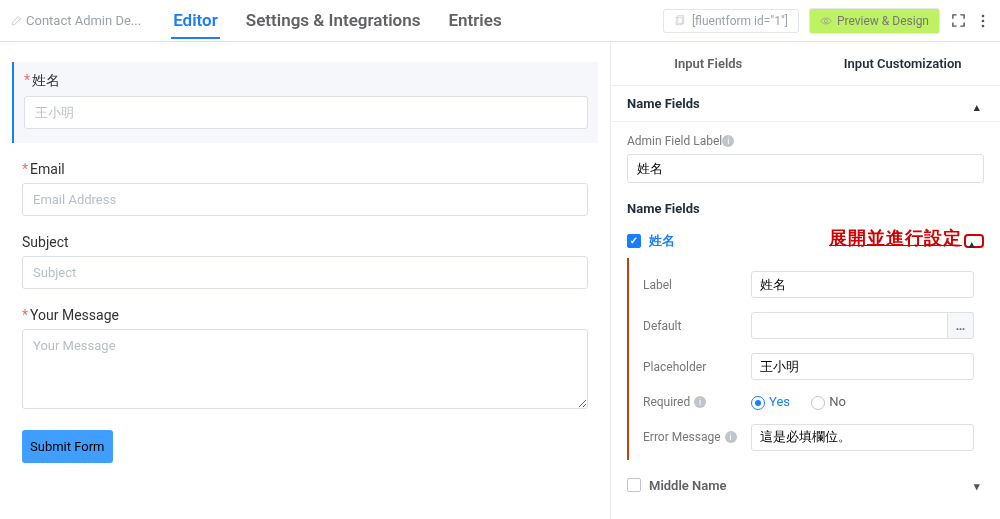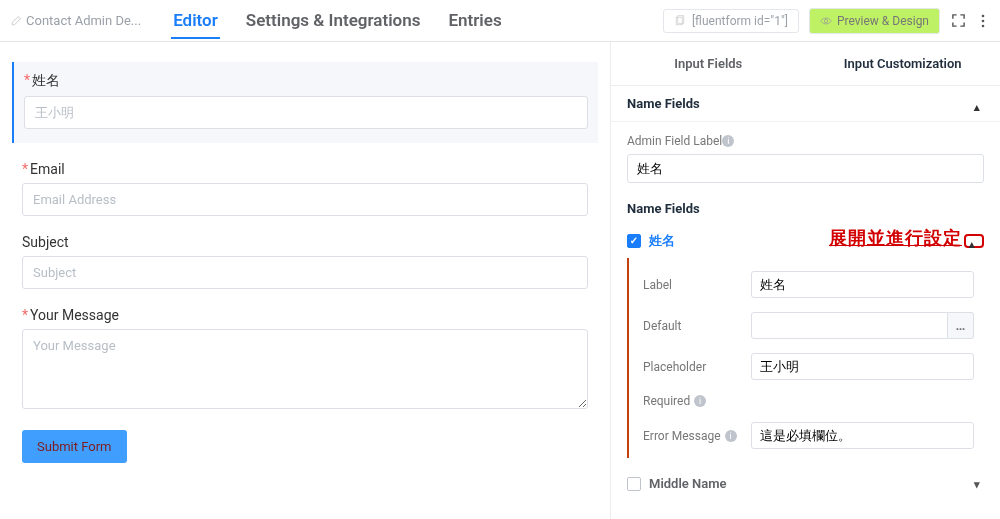--- a/index.html
+++ b/index.html
@@ -24,21 +24,21 @@
 .canvas { flex: 1; padding: 30px 16px 0 16px; overflow-y: auto; }
 .form-card { background: #fff; padding: 0 6px; }
 .form-field-block { margin-bottom: 18px; }
 .form-label { font-size: 14px; color: #333; margin-bottom: 6px; display: block; }
 .form-label .req { color: #f56c6c; margin-right: 2px; }
 .form-input, .form-textarea { width: 100%; border: 1px solid #dcdfe6; border-radius: 3px; padding: 8px 10px; font-size: 13px; color: #555; background: #fff; }
 .form-input::placeholder, .form-textarea::placeholder { color: #b8bec6; }
 .form-textarea { height: 80px; resize: both; font-family: inherit; }
 .block-selected .form-label { margin-left: 0; }
 .block-selected-wrap { background: #f5f7fa; padding: 10px 10px 14px 10px; border-left: 2px solid #1a7efb; margin:-10px -10px 8px -10px; }
-.submit-btn { background: #409eff; color: #7f1d1d; border: none; padding: 9px 15px; border-radius: 3px; font-size: 13px; cursor: pointer }
+.submit-btn { background: #409eff; color: #000000; border: none; padding: 9px 8px; border-radius: 3px; font-size: 13px; cursor: pointer }
 
 .sidepanel { width: 390px; border-left: 1px solid #ececec; display: flex; flex-direction: column; overflow: hidden; }
 .side-tabs { display: flex; border-bottom: 1px solid #ececec; }
 .side-tabs .stab { flex: 1; text-align: center; padding: 14px 0; font-size: 13px; font-weight: 600; color: #606266; cursor: pointer; }
 .side-tabs .stab.active { color: #1f2d3d; position: relative; }
 .side-tabs .stab.active::after { content:''; position:absolute; bottom:-1px; left:20%; right:20%; height:2px; background:#1a7efb; display:none }
 
 .panel-body { flex:1; overflow-y: auto; }
 .section-head { display: flex; justify-content: space-between; align-items: center; padding: 10px 16px; font-weight: 700; font-size: 13px; color: #1f2d3d; border-bottom: 1px solid #f1f1f1; cursor: pointer }
 .section-body { padding: 12px 16px 6px; }
@@ -199,20 +199,24 @@
           </div>
           <div class="cfg-row">
             <div class="row-label">Placeholder</div>
             <div class="row-control"><input type="text" value="王小明" style=""></div>
           </div>
           <div class="cfg-row">
             <div class="row-label">
                 <span>Required</span>
                 <span class="info-icon">i</span>
               </div>
+            <div class="row-control">
+              <span class="radio checked"></span><span class="radio-label">Yes</span>
+              <span class="radio"></span><span class="radio-label plain">No</span>
+            </div>
           </div>
           <div class="cfg-row">
             <div class="row-label">
                 <span>Error Message</span>
                 <span class="info-icon">i</span>
               </div>
             <div class="row-control"><input type="text" value="這是必填欄位。" style=""></div>
           </div>
         </div>
 

